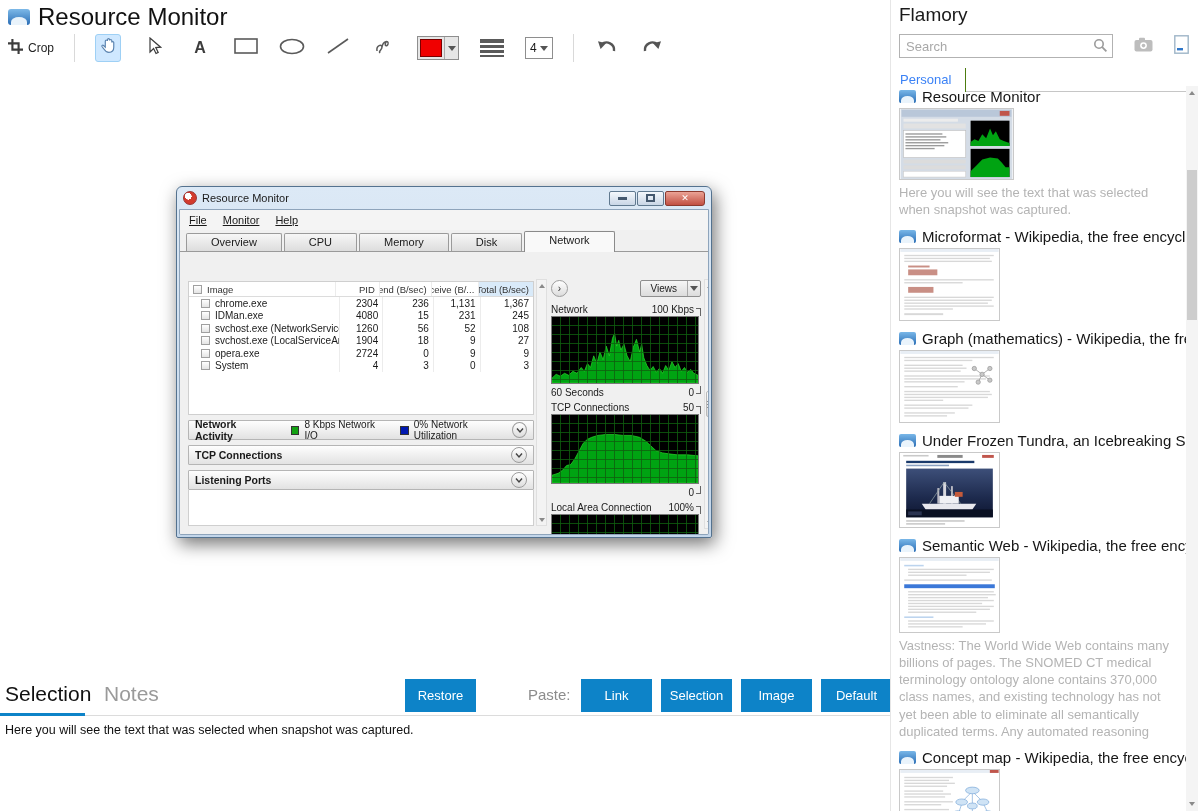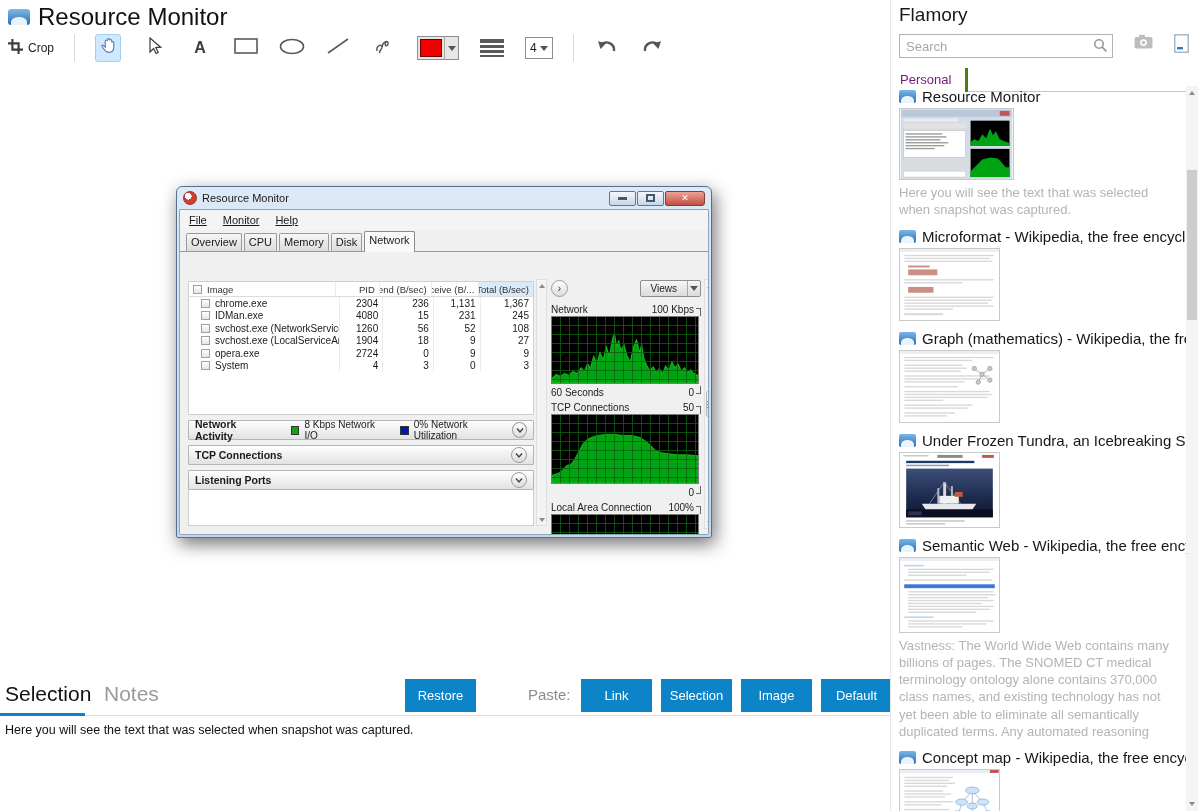--- a/index.html
+++ b/index.html
@@ -37,21 +37,21 @@
   .rm-btns { margin-left:auto; display:flex; gap:1px; }
   .rm-btn { width:27px; height:15px; border:1px solid #5f7globa0; border:1px solid #60798f; border-radius:2px;
             background:linear-gradient(#f4f8fc,#c9d6e6); display:flex; align-items:center; justify-content:center; font-size:9px; color:#333; }
   .rm-btn.close { width:40px; background:linear-gradient(#eba396,#c14f42); border-color:#8c3a2f; color:#fff; font-weight:bold; border-radius:2px 3px 3px 2px; }
   .rm-min-glyph { width:9px; height:3px; background:#44586e; }
   .rm-max-glyph { width:9px; height:8px; border:2px solid #44586e; }
   .rm-body { position:absolute; left:2px; right:2px; top:22px; bottom:2px; background:#f0f0f0; border:1px solid #8ea4bb; border-radius:0 0 2px 2px; overflow:hidden; }
   .rm-menubar { height:20px; display:flex; align-items:center; gap:16px; padding:0 9px; background:#f4f4f4; font-size:11px; }
   .rm-menubar span { text-decoration:underline; }
   .rm-tabs { height:22px; display:flex; align-items:flex-end; padding-left:6px; background:#f0f0f0; border-bottom:1px solid #9a9a9a; }
-  .rm-tab { height:18px; padding:2px 4px 0; border:1px solid #9a9a9a; border-bottom:none; border-radius:2px 2px 0 0;
+  .rm-tab { height:18px; padding:2px 24px 0; border:1px solid #9a9a9a; border-bottom:none; border-radius:2px 2px 0 0;
             background:linear-gradient(#f6f6f6,#dddddd); margin-right:2px; font-size:11px; }
   .rm-tab.active { height:21px; background:#f9f9f9; position:relative; z-index:2; margin-bottom:-1px; border-color:#8a8a8a; }
   .rm-content { position:absolute; left:0; right:0; top:64px; bottom:0; background:#f0f0f0; }
 
   .left-panel { position:absolute; left:8px; top:5px; width:346px; bottom:8px; display:flex; flex-direction:column; }
   .sec-bar { height:20px; border:1px solid #b5b5b5; background:linear-gradient(#fefefe,#e2e2e2);
              display:flex; align-items:center; padding:0 6px; gap:6px; border-radius:1px; }
   .sec-bar b { font-size:10.5px; }
   .chev { margin-left:auto; width:16px; height:16px; border-radius:50%; border:1px solid #9d9d9d;
           background:linear-gradient(#fff,#dcdcdc); display:flex; align-items:center; justify-content:center; }
@@ -105,28 +105,28 @@
   .bb-tab1 { position:absolute; left:5px; top:6px; font-size:21px; color:#111; }
   .bb-tab2 { position:absolute; left:104px; top:6px; font-size:21px; color:#9a9a9a; }
   .bb-text { position:absolute; left:5px; top:47px; font-size:12.5px; color:#111; }
   .blue-btn { position:absolute; top:3px; width:71px; height:33px; background:#0d83c8; color:#fff; font-size:13px;
               display:flex; align-items:center; justify-content:center; }
   .paste-lbl { position:absolute; top:10px; left:528px; font-size:15px; color:#8c8c8c; }
 
   
   .sidebar { position:absolute; left:890px; top:0; width:308px; height:811px; background:#fff; border-left:1px solid #e6e6e6; }
   .sb-title { font-size:19px; color:#1a1a1a; margin:4px 0 8px 8px; }
-  .sb-toprow { display:flex; gap:21px; margin-left:8px; }
+  .sb-toprow { display:flex; align-items:center; gap:21px; margin-left:8px; }
   .search-wrap { position:relative; width:214px; }
   .search-input { width:214px; height:24px; border:1px solid #b2b2b2; padding:0 26px 0 6px; font-size:13px; color:#333;
                   font-family:"Liberation Sans",sans-serif; outline:none; }
   .search-input::placeholder { color:#a8a8a8; }
   .search-mag { position:absolute; right:5px; top:4px; }
   .sb-tabrow { display:flex; align-items:flex-end; height:26px; margin-top:8px; }
-  .sb-tab { padding:4px 14px 5px 9px; font-size:13px; color:#701a75; border-right:3px solid #4d7c0f; background:#fff; }
+  .sb-tab { padding:4px 14px 5px 9px; font-size:13px; color:#3b82f6; border-right:1px solid #4d7c0f; background:#fff; }
   .sb-tab-fill { flex:1; border-bottom:1px solid #c6c6c6; height:100%; }
   .snap-list { position:absolute; left:0; right:12px; top:84px; bottom:0; overflow:hidden; padding:4px 0 0 8px; }
   .snap-item { margin-bottom:9px; }
   .snap-title { display:flex; align-items:center; gap:6px; font-size:15px; color:#161616; white-space:nowrap; overflow:hidden; }
   .snap-ico { flex:none; width:17px; height:13px; border-radius:2px; background:linear-gradient(#79b7e8,#2a6db5); position:relative; overflow:hidden; }
   .snap-ico::after { content:""; position:absolute; left:2px; top:6px; width:13px; height:9px; border-radius:50% 50% 0 0; background:#eaf4fc; }
   .thumb { border:1px solid #c9c9c9; background:#fff; margin-top:3px; display:block; }
   .snap-note { color:#b4b4b4; font-size:13px; line-height:1.33; margin-top:4px; max-width:278px; }
   .snap-note.clip { max-height:103px; overflow:hidden; }
   .v-scroll { position:absolute; right:0; top:86px; bottom:0; width:12px; background:#f4f4f4; }

